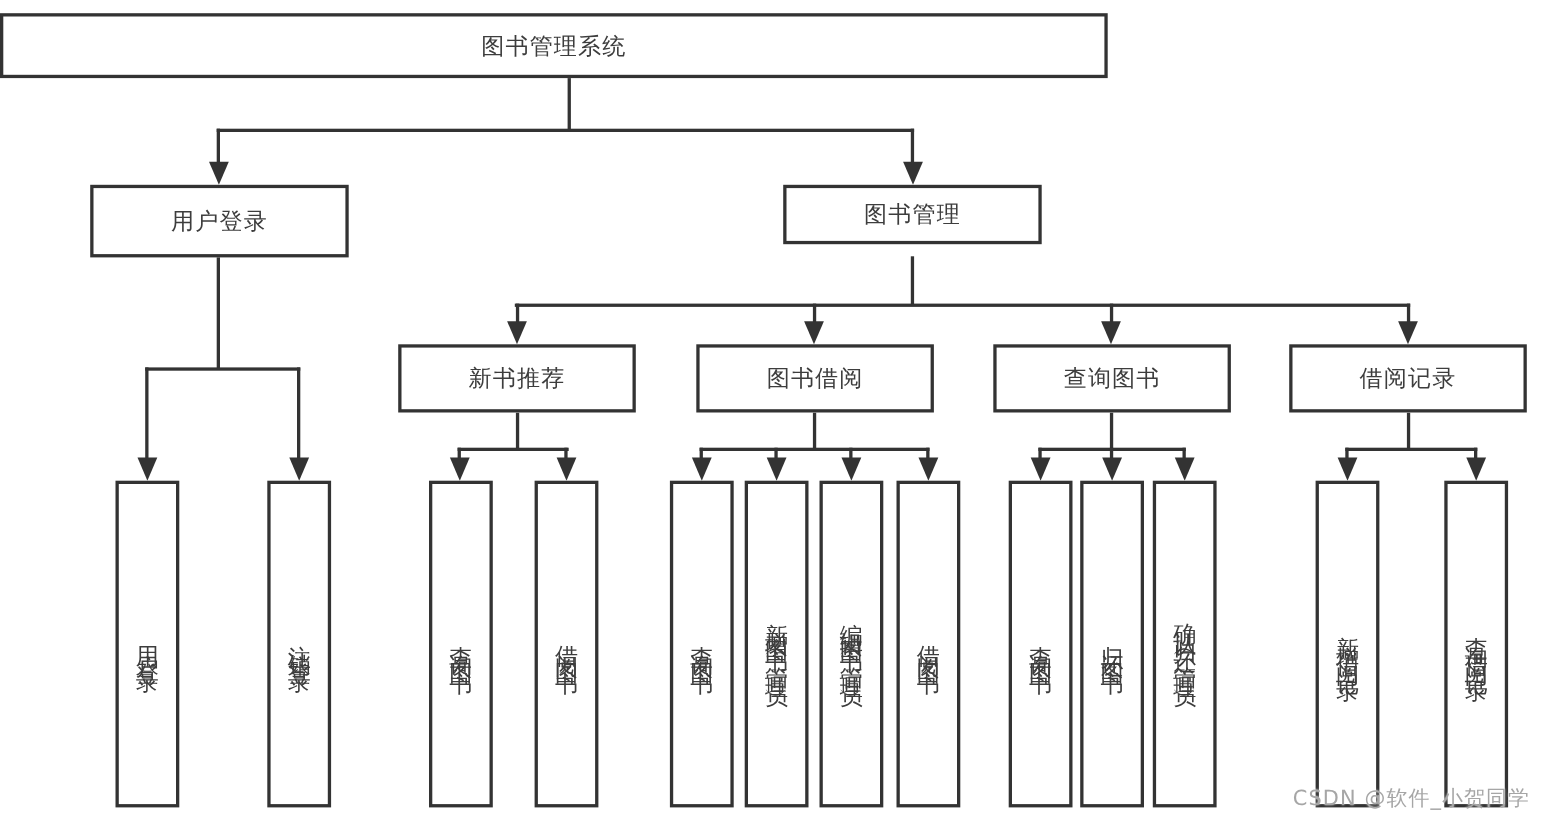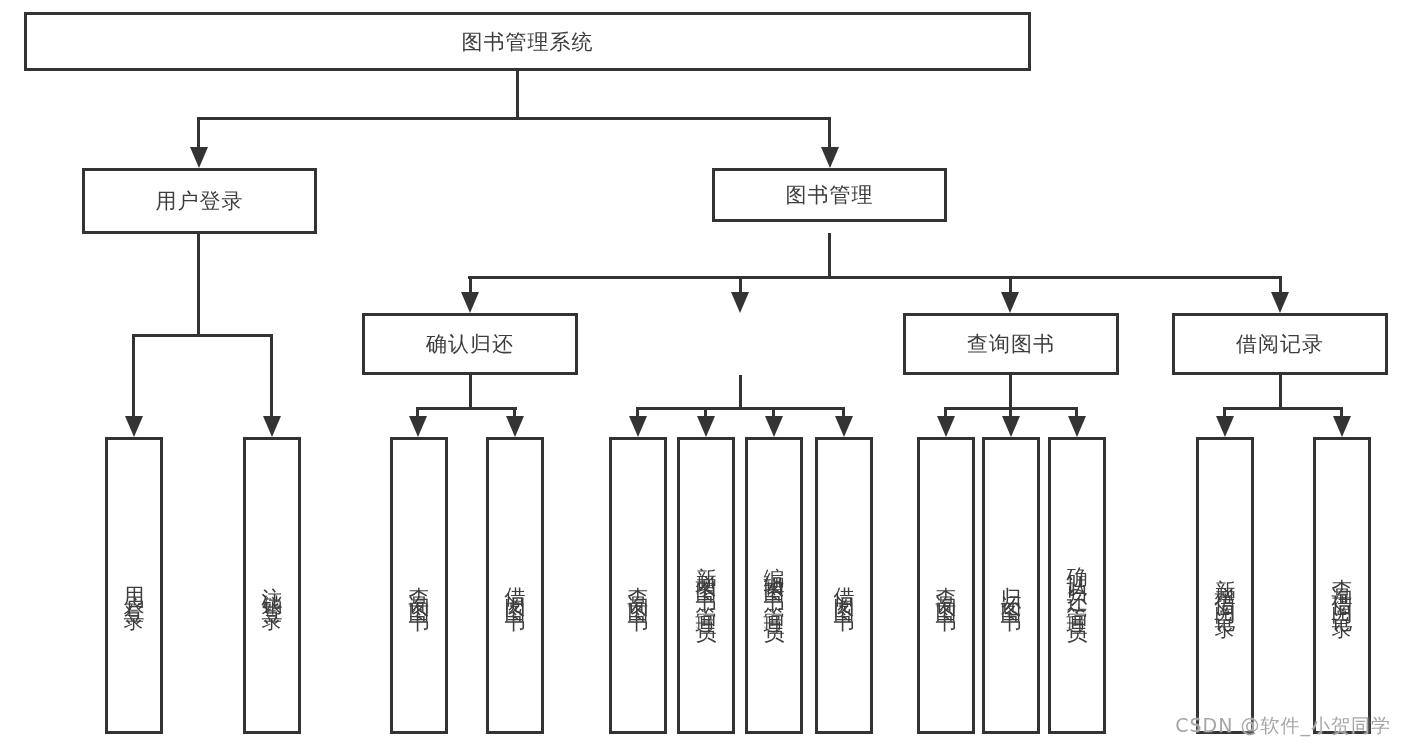--- a/index.html
+++ b/index.html
@@ -65,21 +65,21 @@
     letter-spacing:1px;
     text-shadow:0 0 2px #ffffff;
     z-index:3;
   }
 </style>
 </head>
 <body>
 
 <div class="canvas">
 
-  <div class="box" style="left:24px;top:12px;width:1007px;height:59px;">图书管理系统</div>
+  <div class="box" style="left:0;top:12px;width:1007px;height:59px;">图书管理系统</div>
 
   <div class="vline" style="left:516px;top:70px;height:49px;"></div>
   <div class="hline" style="left:197px;top:117px;width:634px;"></div>
   <div class="vline" style="left:197px;top:117px;height:35px;"></div>
   <div class="arrow" style="left:190px;top:147px;"></div>
   <div class="vline" style="left:828px;top:117px;height:35px;"></div>
   <div class="arrow" style="left:821px;top:147px;"></div>
 
   <div class="box" style="left:82px;top:168px;width:235px;height:66px;">用户登录</div>
   <div class="box" style="left:712px;top:168px;width:235px;height:54px;">图书管理</div>
@@ -95,21 +95,22 @@
   <div class="hline" style="left:468px;top:276px;width:814px;"></div>
   <div class="vline" style="left:469px;top:276px;height:25px;"></div>
   <div class="arrow" style="left:461px;top:292px;"></div>
   <div class="vline" style="left:739px;top:276px;height:25px;"></div>
   <div class="arrow" style="left:731px;top:292px;"></div>
   <div class="vline" style="left:1009px;top:276px;height:25px;"></div>
   <div class="arrow" style="left:1001px;top:292px;"></div>
   <div class="vline" style="left:1279px;top:276px;height:25px;"></div>
   <div class="arrow" style="left:1271px;top:292px;"></div>
 
-  <div class="box" style="left:362px;top:313px;width:216px;height:62px;">确认归还</div>
+  <div class="box" style="left:362px;top:313px;width:216px;height:62px;">新书推荐</div>
+  <div class="box" style="left:633px;top:313px;width:216px;height:62px;">图书借阅</div>
   <div class="box" style="left:903px;top:313px;width:216px;height:62px;">查询图书</div>
   <div class="box" style="left:1172px;top:313px;width:216px;height:62px;">借阅记录</div>
 
   <div class="vline" style="left:469px;top:375px;height:35px;"></div>
   <div class="hline" style="left:416px;top:407px;width:101px;"></div>
   <div class="vline" style="left:416px;top:407px;height:14px;"></div>
   <div class="arrow" style="left:409px;top:416px;"></div>
   <div class="vline" style="left:513px;top:407px;height:14px;"></div>
   <div class="arrow" style="left:506px;top:416px;"></div>
 

